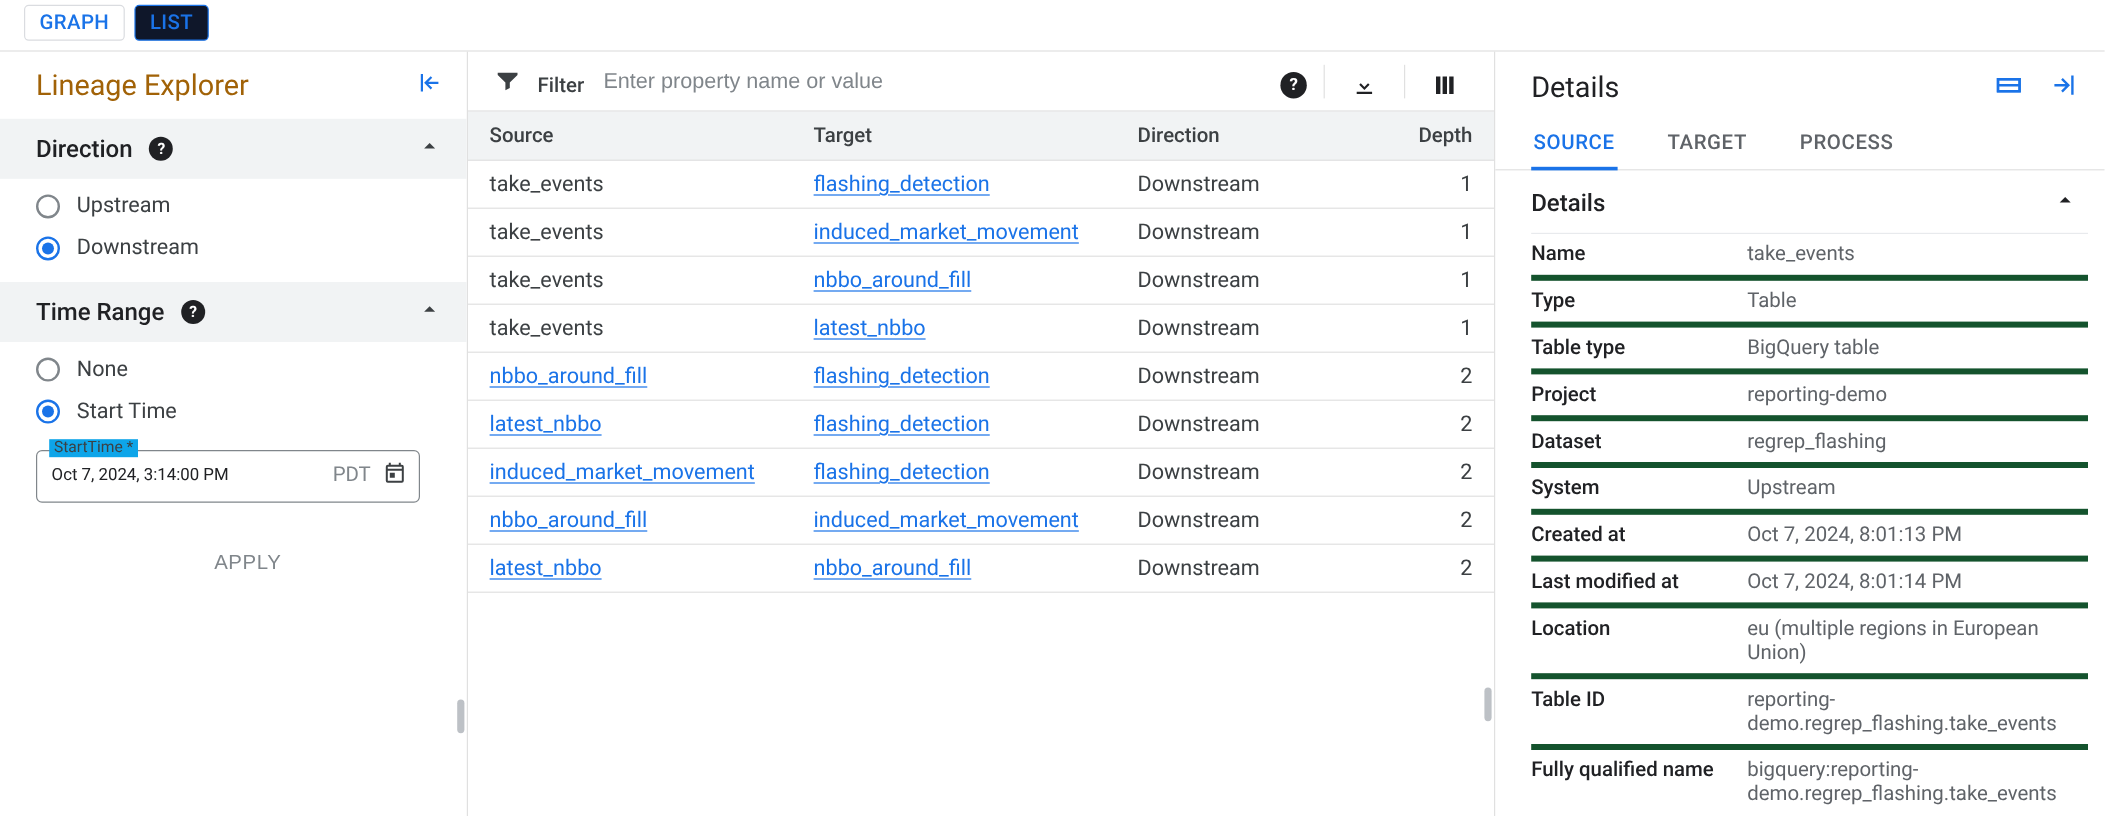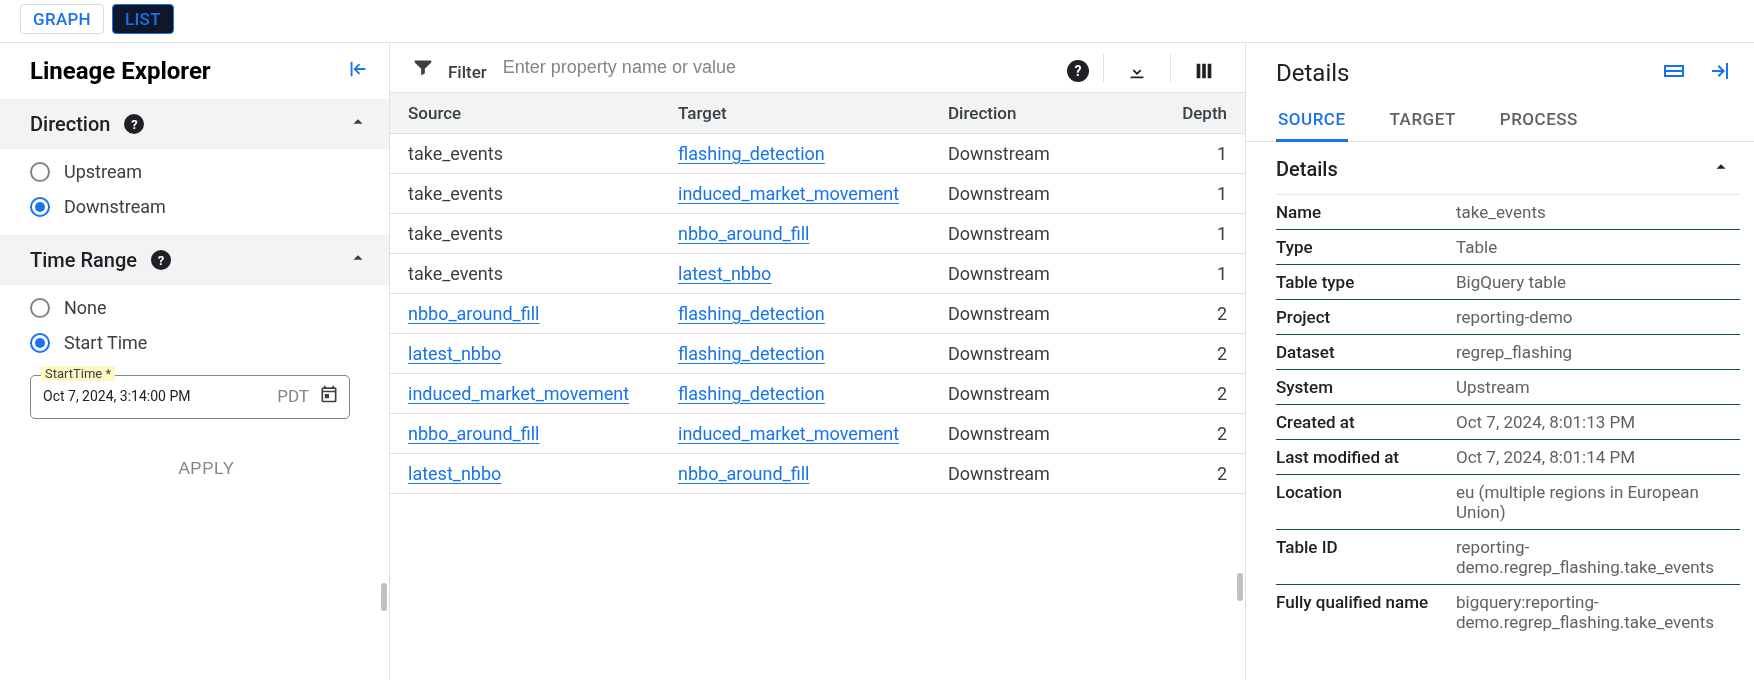--- a/index.html
+++ b/index.html
@@ -13,41 +13,41 @@
     color: #1a73e8; cursor: pointer; user-select: none;
   }
   .view-tab.active { background: #0f172a; border-color: #1a73e8; }
 
   
   .panels { display: flex; flex: 1; min-height: 0; border-top: 1px solid #e0e0e0; }
 
   
   .sidebar { width: 390px; flex: none; border-right: 1px solid #e0e0e0; display: flex; flex-direction: column; overflow-y: auto; position: relative; }
   .sidebar-header { display: flex; align-items: center; justify-content: space-between; padding: 14px 20px 14px 30px; }
-  .sidebar-title { font-size: 24px; font-weight: 700; color: #000000; }
+  .sidebar-title { font-size: 24px; font-weight: 400; color: #a16207; }
   .collapse-left-icon svg { width: 22px; height: 22px; fill: #1a73e8; }
   .section-head {
     display: flex; align-items: center; justify-content: space-between;
     background: #f1f3f4; padding: 12px 20px 12px 30px; cursor: pointer;
   }
   .section-head .label-group { display: flex; align-items: center; gap: 14px; }
   .section-head .section-label { font-size: 20px; font-weight: 500; color: #202124; }
   .section-head .help-circle { width: 20px; height: 20px; border-radius: 50%; background: #202124; color: #fff; font-size: 13px; font-weight: 700; display: flex; align-items: center; justify-content: center; }
   .chevron { transition: transform .15s; }
   .chevron svg { width: 22px; height: 22px; fill: #3c4043; }
   .section-body { padding: 12px 20px 18px 30px; display: flex; flex-direction: column; gap: 14px; }
   .radio-row { display: flex; align-items: center; gap: 14px; cursor: pointer; }
   .radio-outer { width: 20px; height: 20px; border: 2px solid #80868b; border-radius: 50%; display: flex; align-items: center; justify-content: center; flex: none; }
   .radio-row.selected .radio-outer { border-color: #1a73e8; }
   .radio-inner { width: 10px; height: 10px; border-radius: 50%; background: #1a73e8; display: none; }
   .radio-row.selected .radio-inner { display: block; }
   .radio-row .radio-label { font-size: 18px; color: #3c4043; }
 
   .field-wrap { margin-top: 8px; border: 1px solid #80868b; border-radius: 5px; position: relative; padding: 8px 10px 10px 12px; display: flex; align-items: center; gap: 10px; width: 320px; }
-  .field-wrap .notch { position: absolute; top: -10px; left: 10px; font-size: 13px; color: #3c4043; background: #fef9c3; padding: 0 4px; }
+  .field-wrap .notch { position: absolute; top: -10px; left: 10px; font-size: 13px; color: #3c4043; background: #0ea5e9; padding: 0 4px; }
   .field-wrap .value { font-size: 14px; color: #202124; flex: 1; white-space: nowrap; }
   .field-wrap .tz { color: #80868b; font-size: 17px; }
   .calendar-icon svg { width: 20px; height: 20px; fill: #3c4043; }
 
   .apply-btn { margin: 18px 0 0 14px; padding: 8px 10px; background: none; border: none; color: #80868b; font-size: 17px; font-weight: 500; letter-spacing: .5px; cursor: pointer; }
 
   .sidebar .vscrub { position: absolute; right: 2px; top: 540px; width: 6px; height: 28px; background: #bdc1c6; border-radius: 3px; }
 
   
   .main { flex: 1; display: flex; flex-direction: column; border-right: 1px solid #e0e0e0; min-width: 0; position: relative; }
@@ -78,21 +78,21 @@
   .details-top svg { width: 24px; height: 24px; fill: #1a73e8; }
   .details-tabs { display: flex; gap: 40px; padding: 0 30px; border-bottom: 1px solid #e0e0e0; }
   .dtab { font-size: 17px; font-weight: 500; letter-spacing: .5px; color: #5f6368; padding: 10px 2px; cursor: pointer; border-bottom: 3px solid transparent; margin-bottom: -1px; }
   .dtab.active { color: #1a73e8; border-bottom-color: #1a73e8; }
 
   .details-section-head { display: flex; align-items: center; justify-content: space-between; padding: 14px 22px 12px 30px; }
   .details-section-head .label { font-size: 20px; font-weight: 500; color: #202124; }
   .details-section-head svg { width: 22px; height: 22px; fill: #202124; }
 
   .kv { display: flex; flex-direction: column; padding: 0 14px 0 30px; }
-  .kv-row { display: flex; border-top: 1px solid #14532d; padding: 7px 0; }
+  .kv-row { display: flex; border-top: 5px solid #14532d; padding: 7px 0; }
   .kv-row:first-child { border-top: 1px solid #e8eaed; }
   .kv-key { width: 180px; flex: none; font-size: 17px; font-weight: 500; color: #202124; padding-right: 10px; }
   .kv-val { flex: 1; font-size: 17px; color: #5f6368; word-break: break-word; }
 </style>
 </head>
 <body>
 
 <div class="root">
 
   <div class="view-tabs">

